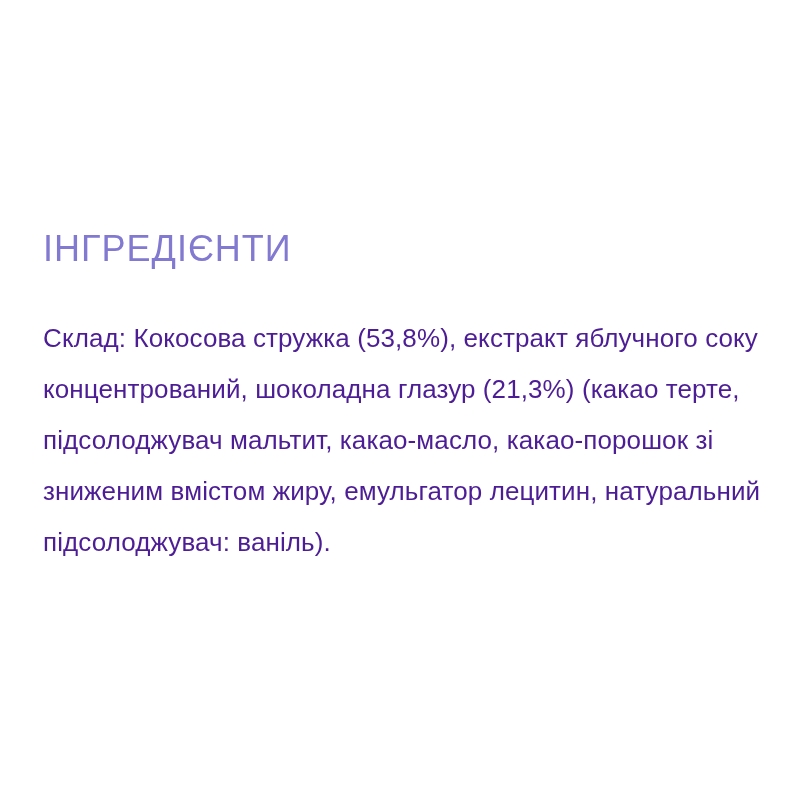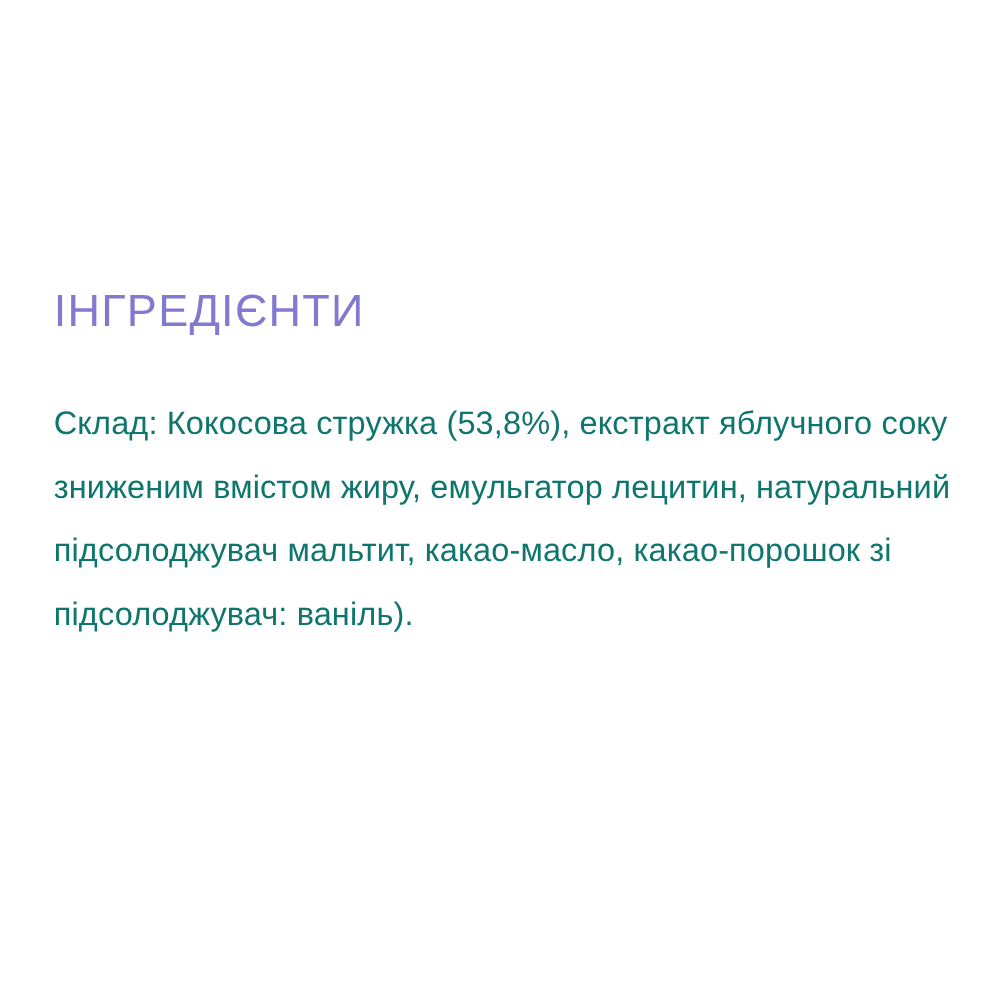--- a/index.html
+++ b/index.html
@@ -28,34 +28,35 @@
     line-height: 36px;
     font-weight: 400;
     letter-spacing: 1px;
     color: #8279d1;
     text-transform: uppercase;
   }
   .ingredients-text {
     margin-top: 46px;
     font-size: 26px;
     font-weight: 400;
-    color: #0f766e;
+    color: #4c1d95;
     letter-spacing: 0.1px;
   }
   .ingredients-text .line {
     line-height: 51px;
     white-space: nowrap;
   }
 </style>
 </head>
 <body>
 
 <div class="page">
   <div class="content">
     <h2 class="section-title">ІНГРЕДІЄНТИ</h2>
     <div class="ingredients-text">
       <div class="line">Склад: Кокосова стружка (53,8%), екстракт яблучного соку</div>
+      <div class="line">концентрований, шоколадна глазур (21,3%) (какао терте,</div>
+      <div class="line">підсолоджувач мальтит, какао-масло, какао-порошок зі</div>
       <div class="line">зниженим вмістом жиру, емульгатор лецитин, натуральний</div>
-      <div class="line">підсолоджувач мальтит, какао-масло, какао-порошок зі</div>
       <div class="line">підсолоджувач: ваніль).</div>
     </div>
   </div>
 </div>
 
 </body></html>

